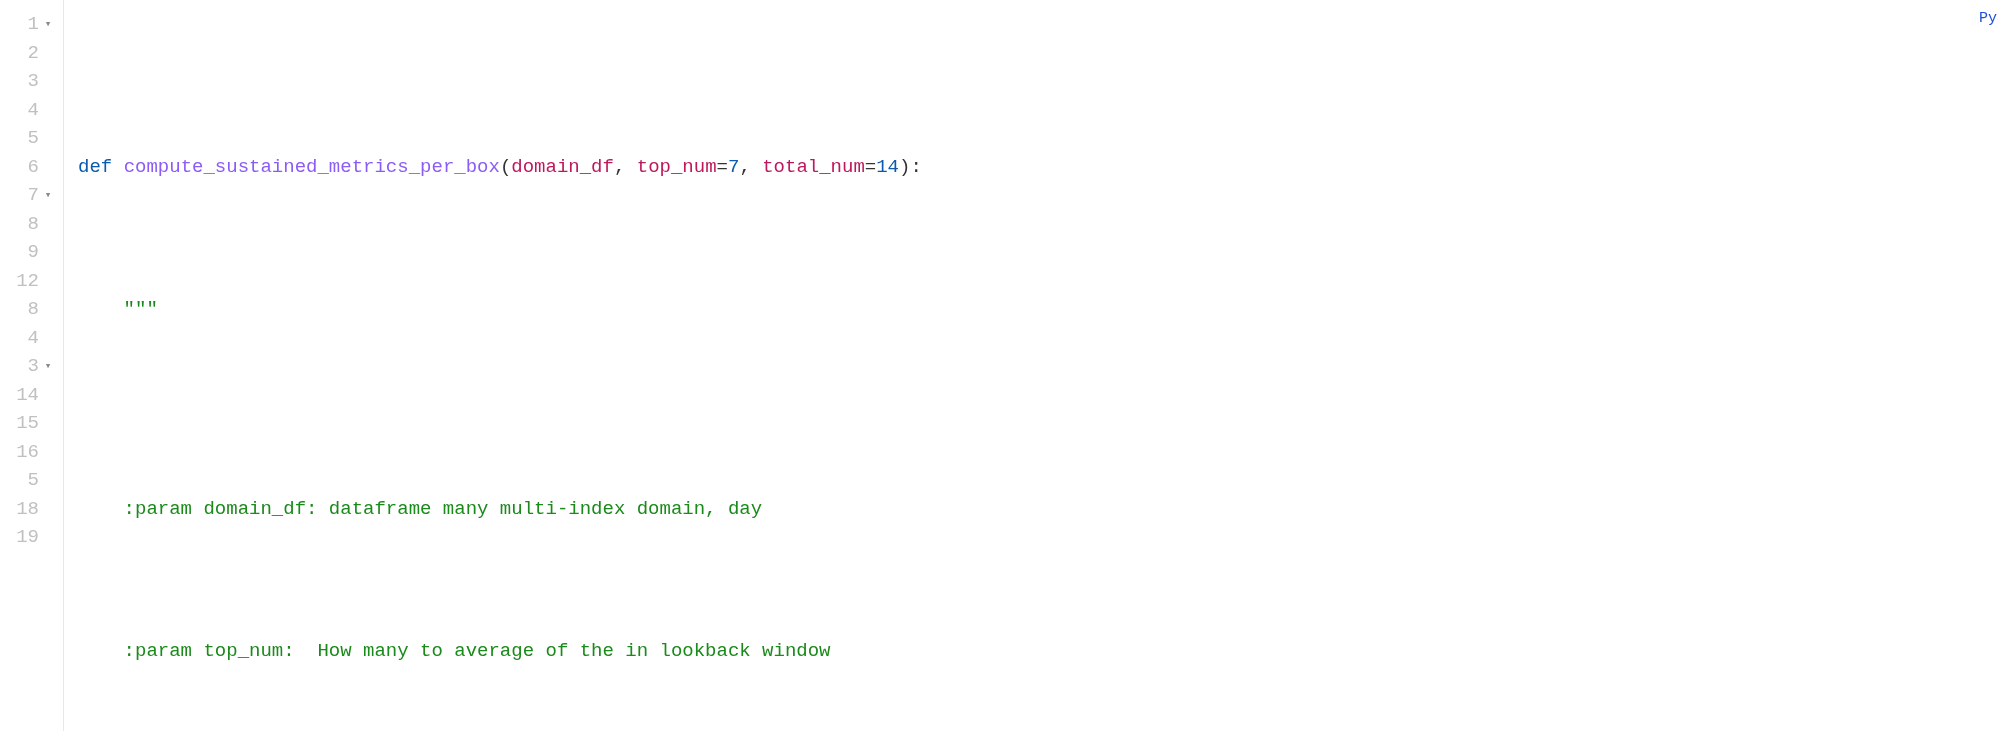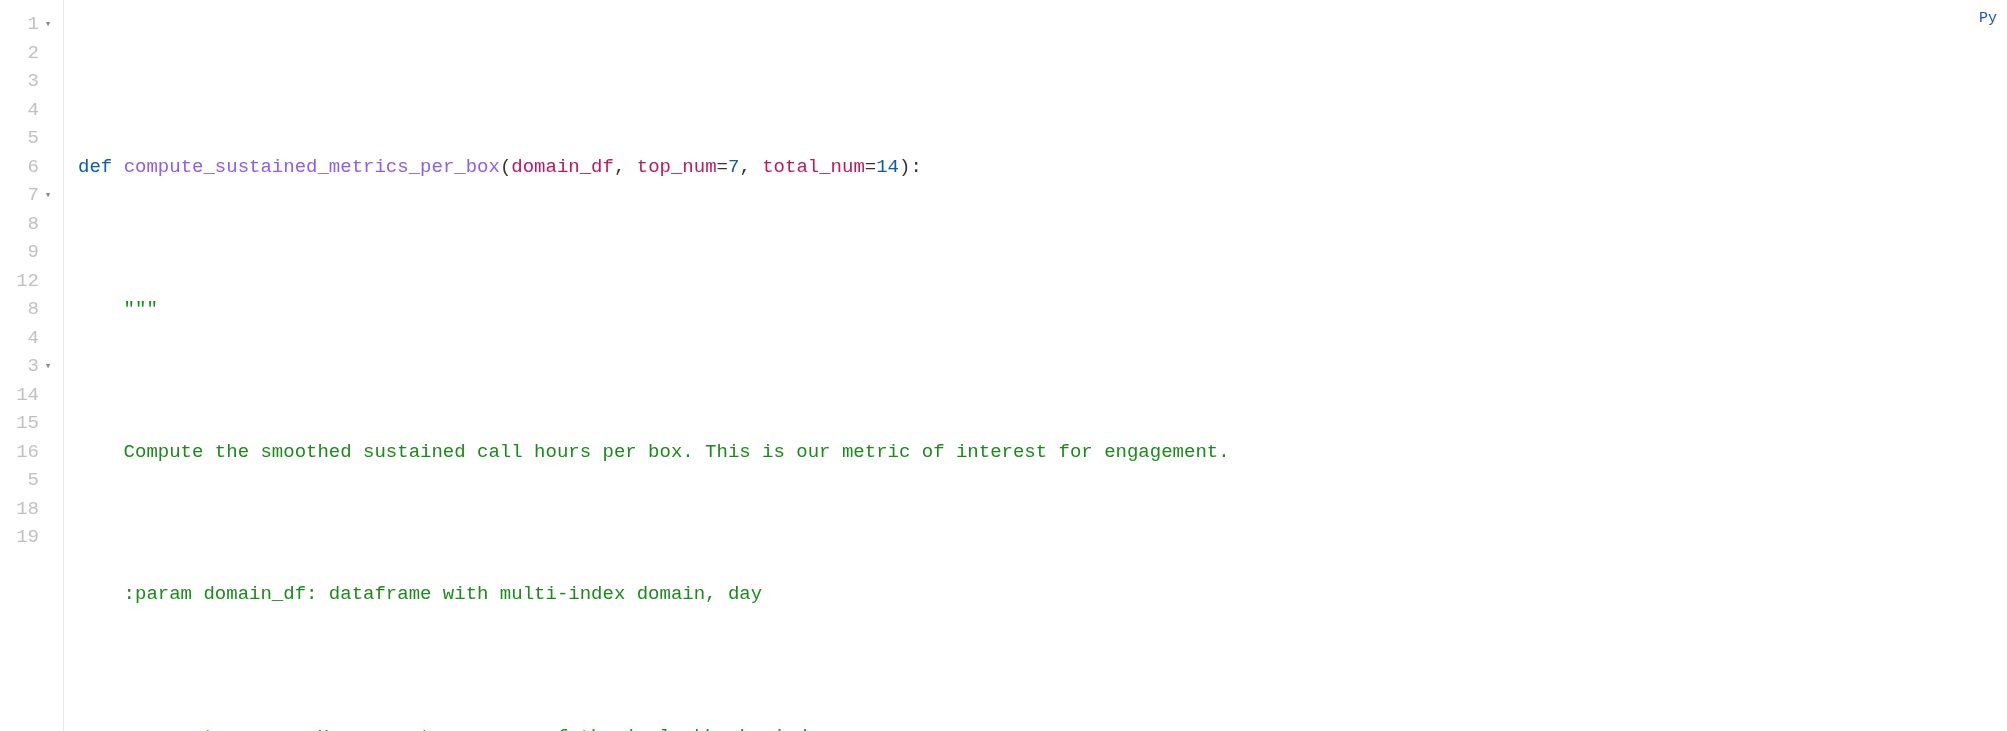--- a/index.html
+++ b/index.html
@@ -157,24 +157,23 @@
 <div class="code">
   <div class="lang-indicator">Py</div>
 
   
   <div class="code-line"><span class="kw">def</span><span> </span><span class="fn">compute_sustained_metrics_per_box</span><span>(</span><span class="prm">domain_df</span><span>, </span><span class="prm">top_num</span><span class="op">=</span><span class="num-lit">7</span><span>, </span><span class="prm">total_num</span><span class="op">=</span><span class="num-lit">14</span><span>):</span></div>
 
   
   <div class="code-line"><span>    </span><span class="str">"""</span></div>
 
   
-  <div class="code-line"><span>    </span><span class="str">Compute the smoothed sustained call hours per box. This is our metric of interest for engagement.</span></div>
-
-  
-  <div class="code-line"><span>    </span><span class="str">:param domain_df: dataframe with multi-index domain, day</span></div>
+
+  
+  <div class="code-line"><span>    </span><span class="str">:param domain_df: dataframe many multi-index domain, day</span></div>
 
   
   <div class="code-line"><span>    </span><span class="str">:param top_num:  How many to average of the in lookback window</span></div>
 
   
   
 
   
   
 

